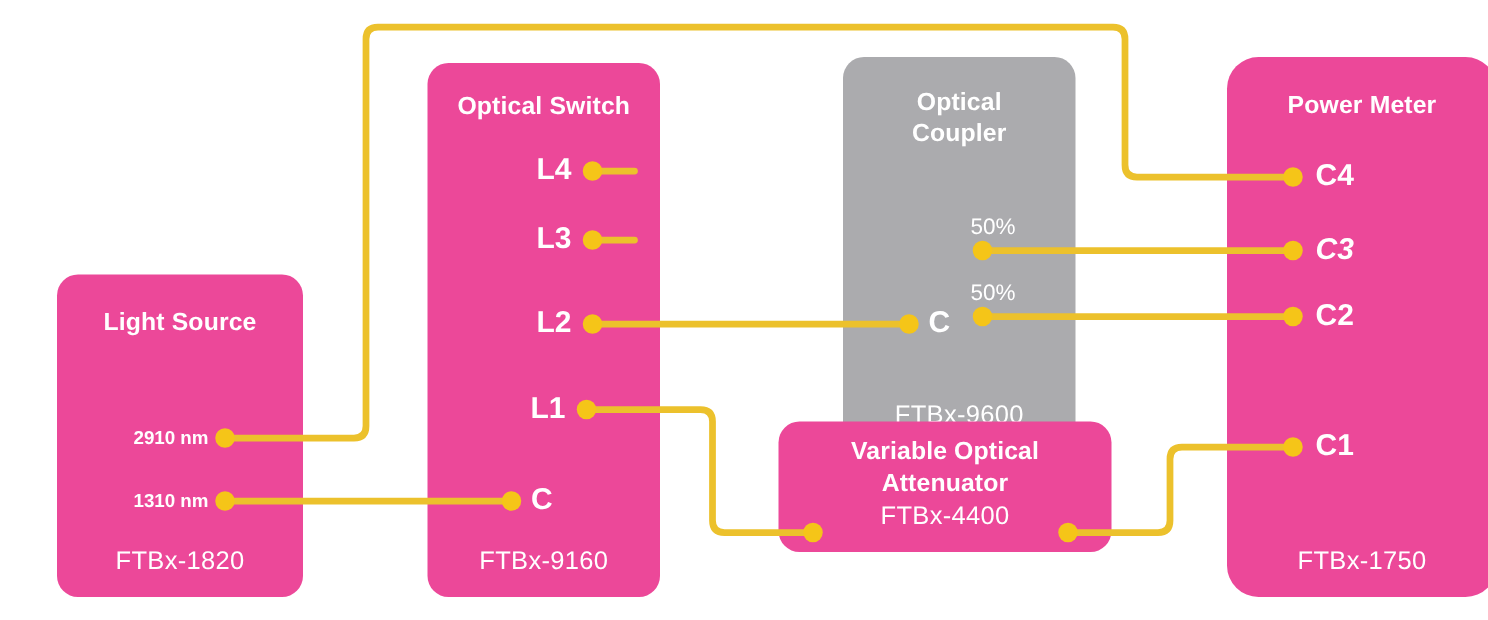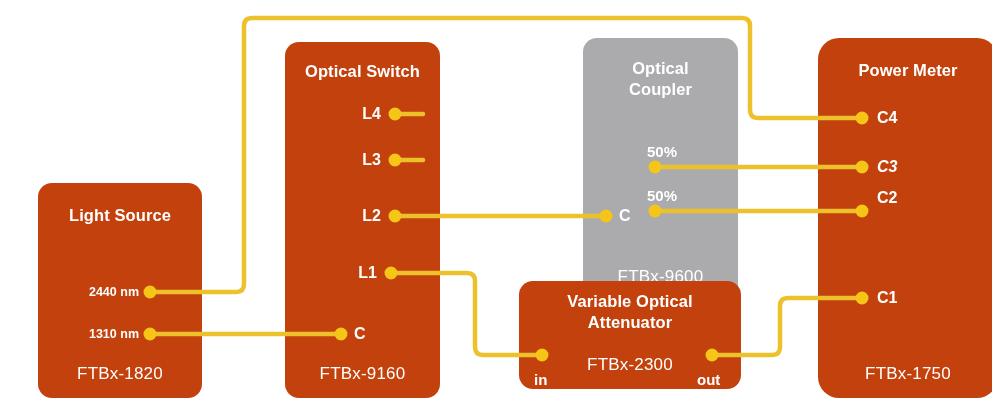--- a/index.html
+++ b/index.html
@@ -17,21 +17,21 @@
     height: 413px;
     background: #ffffff;
     overflow: hidden;
   }
   
   .device {
     position: absolute;
     border-radius: 14px;
     box-sizing: border-box;
   }
-  .device.blue   { background: #c2410c; }
+  .device.blue   { background: #ec4899; }
   .device.gray   { background: #ababae; }
 
   .device-title {
     position: absolute;
     left: 0;
     right: 0;
     text-align: center;
     color: #ffffff;
     font-weight: bold;
     font-size: 16.5px;
@@ -56,38 +56,38 @@
     height: 13px;
     border-radius: 50%;
     background: #f5c518;
     transform: translate(-50%, -50%);
     z-index: 6;
   }
   .port-label {
     position: absolute;
     color: #ffffff;
     font-weight: bold;
-    font-size: 16px;
+    font-size: 20px;
     white-space: nowrap;
     transform: translateY(-50%);
     z-index: 6;
   }
   .port-label.small {
     font-size: 12.5px;
   }
   .port-label.tiny {
     font-size: 15px;
   }
   .port-label.right  { transform: translateY(-50%); }
   .port-label.left   { transform: translate(-100%, -50%); }
 
   .pct-label {
     position: absolute;
     color: #ffffff;
-    font-weight: bold;
+    font-weight: normal;
     font-size: 15px;
     white-space: nowrap;
     transform: translate(-50%, -100%);
     z-index: 6;
   }
   
   #cables {
     position: absolute;
     left: 0;
     top: 0;
@@ -129,68 +129,68 @@
 
     <path class="stub" d="M 395 114 H 423"></path>
 
     <path class="stub" d="M 395 160 H 423"></path>
   </svg>
 
   <div class="device blue" style="left:38px; top:183px; width:164px; height:215px;">
     <div class="device-title" style="top:22px;">Light Source</div>
     <div class="device-model" style="bottom:14px;">FTBx-1820</div>
   </div>
-  <span class="port-label small left" style="left:139px; top:292px;">2440 nm</span>
+  <span class="port-label small left" style="left:139px; top:292px;">2910 nm</span>
   <span class="port-dot" style="left:150px; top:292px;"></span>
   <span class="port-label small left" style="left:139px; top:334px;">1310 nm</span>
   <span class="port-dot" style="left:150px; top:334px;"></span>
 
   <div class="device blue" style="left:285px; top:42px; width:155px; height:356px;">
     <div class="device-title" style="top:19px;">Optical Switch</div>
     <div class="device-model" style="bottom:14px;">FTBx-9160</div>
   </div>
   <span class="port-label left" style="left:381px; top:114px;">L4</span>
   <span class="port-dot" style="left:395px; top:114px;"></span>
   <span class="port-label left" style="left:381px; top:160px;">L3</span>
   <span class="port-dot" style="left:395px; top:160px;"></span>
   <span class="port-label left" style="left:381px; top:216px;">L2</span>
   <span class="port-dot" style="left:395px; top:216px;"></span>
   <span class="port-label left" style="left:377px; top:273px;">L1</span>
   <span class="port-dot" style="left:391px; top:273px;"></span>
   <span class="port-dot" style="left:341px; top:334px;"></span>
   <span class="port-label right" style="left:354px; top:334px;">C</span>
 
-  <div class="device gray" style="left:583px; top:38px; width:155px; height:263px;">
+  <div class="device gray" style="left:562px; top:38px; width:155px; height:263px;">
     <div class="device-title" style="top:20px;">Optical
 Coupler</div>
     <div class="device-model" style="bottom:14px;">FTBx-9600</div>
   </div>
   <span class="pct-label" style="left:662px; top:160px;">50%</span>
   <span class="port-dot" style="left:655px; top:167px;"></span>
   <span class="pct-label" style="left:662px; top:204px;">50%</span>
   <span class="port-dot" style="left:655px; top:211px;"></span>
   <span class="port-dot" style="left:606px; top:216px;"></span>
   <span class="port-label right" style="left:619px; top:216px;">C</span>
 
-  <div class="device blue" style="left:519px; top:281px; width:222px; height:108px;">
+  <div class="device blue" style="left:519px; top:281px; width:222px; height:87px;">
     <div class="device-title" style="top:10px;">Variable Optical
 Attenuator</div>
-    <div class="device-model" style="bottom:14px;">FTBx-2300</div>
+    <div class="device-model" style="bottom:14px;">FTBx-4400</div>
   </div>
   <span class="port-dot" style="left:542px; top:355px;"></span>
   <span class="port-label tiny" style="left:534px; top:379px;">in</span>
   <span class="port-dot" style="left:712px; top:355px;"></span>
   <span class="port-label tiny" style="left:697px; top:379px;">out</span>
 
   <div class="device blue" style="left:818px; top:38px; width:180px; height:360px;border-radius:21px;">
     <div class="device-title" style="top:22px;">Power Meter</div>
     <div class="device-model" style="bottom:14px;text-align:center;">FTBx-1750</div>
   </div>
   <span class="port-dot" style="left:862px; top:118px;"></span>
   <span class="port-label right" style="left:877px; top:118px;">C4</span>
   <span class="port-dot" style="left:862px; top:167px;"></span>
   <span class="port-label right" style="left:877px; top:167px;font-style:italic;">C3</span>
   <span class="port-dot" style="left:862px; top:211px;"></span>
-  <span class="port-label right" style="left:877px; top:198px;">C2</span>
+  <span class="port-label right" style="left:877px; top:211px;">C2</span>
   <span class="port-dot" style="left:862px; top:298px;"></span>
   <span class="port-label right" style="left:877px; top:298px;">C1</span>
 
 </div>
 
 </body></html>

